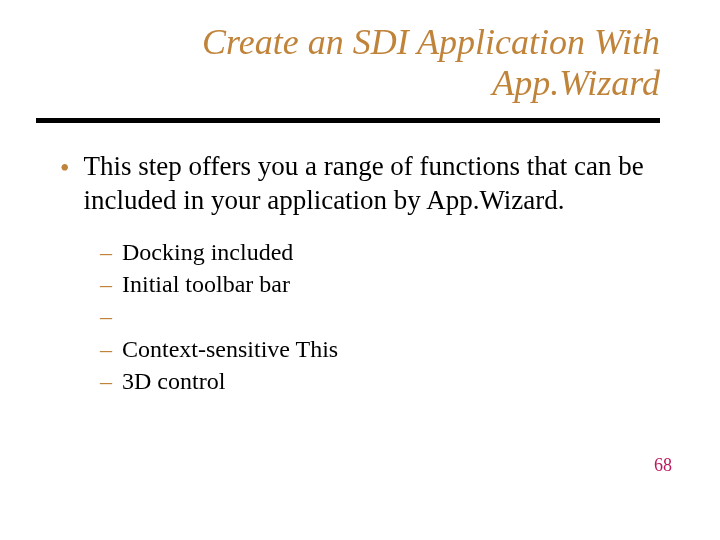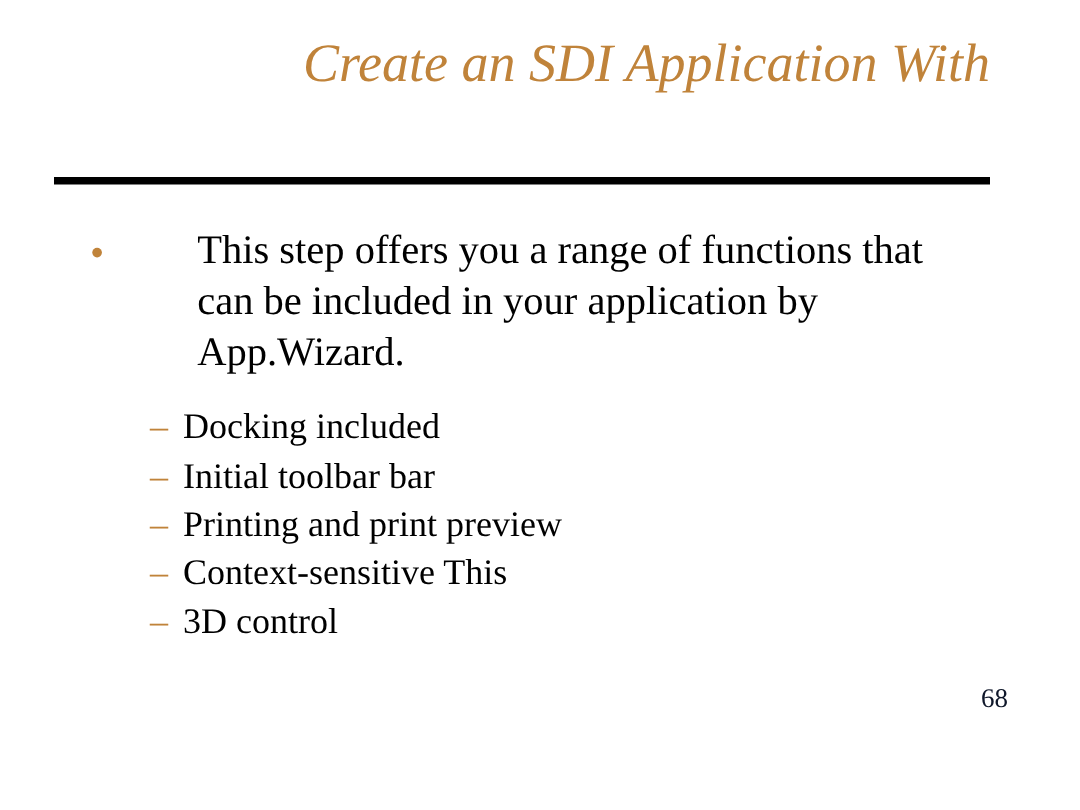--- a/index.html
+++ b/index.html
@@ -52,51 +52,51 @@
     gap: 14px;
   }
   .bullet-dot {
     color: #c0833a;
     font-size: 27px;
     line-height: 1.25;
     margin-top: 2px;
   }
   .bullet-text {
     flex: 1;
-    margin-left: 48px;
   }
   .sub-list {
     margin-top: 18px;
     margin-left: 40px;
     font-size: 24px;
     line-height: 1.35;
   }
   .sub-row {
     display: flex;
     align-items: flex-start;
     gap: 10px;
   }
   .sub-dash {
     color: #c0833a;
   }
   .pagenum {
     position: absolute;
     bottom: 24px;
     right: 48px;
     font-size: 18px;
-    color: #0f172a;
+    color: #be185d;
   }
 </style>
 </head>
 <body>
 
 <div class="slide">
 
   <div class="title">
     <span>Create an SDI Application With</span><br>
+    <span>App.Wizard</span>
   </div>
 
   <div class="rule"></div>
 
   <div class="body">
     <div class="bullet-row">
       <span class="bullet-dot">•</span>
       <span class="bullet-text">This step offers you a range of functions that can be included in your application by App.Wizard.</span>
     </div>
 
@@ -104,21 +104,20 @@
       <div class="sub-row">
         <span class="sub-dash">–</span>
         <span>Docking included</span>
       </div>
       <div class="sub-row">
         <span class="sub-dash">–</span>
         <span>Initial toolbar bar</span>
       </div>
       <div class="sub-row">
         <span class="sub-dash">–</span>
-        <span>Printing and print preview</span>
       </div>
       <div class="sub-row">
         <span class="sub-dash">–</span>
         <span>Context-sensitive This</span>
       </div>
       <div class="sub-row">
         <span class="sub-dash">–</span>
         <span>3D control</span>
       </div>
     </div>

